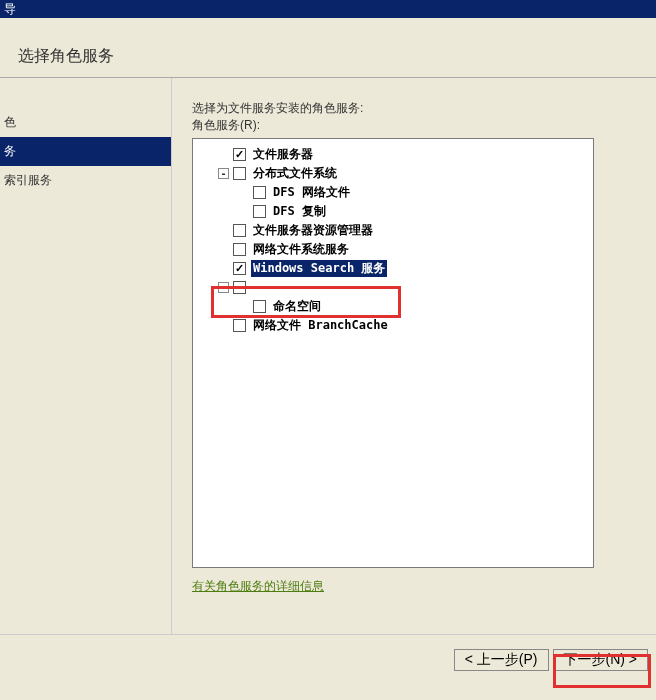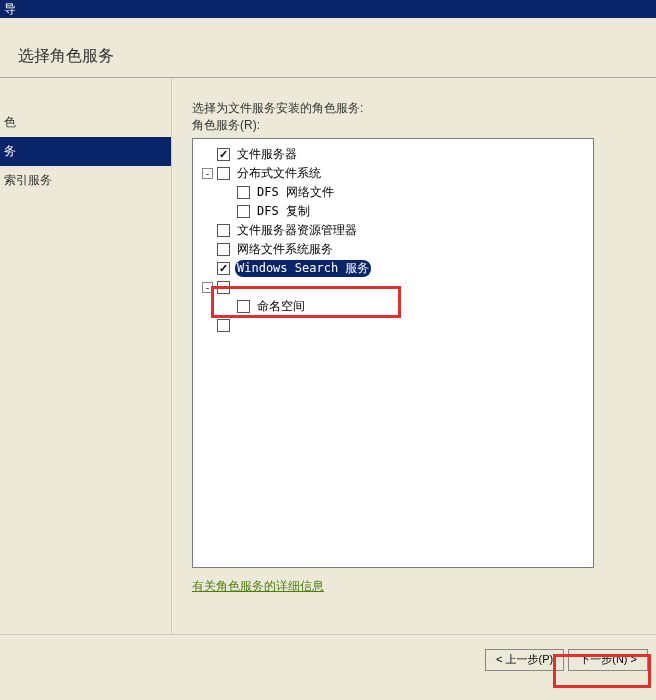--- a/index.html
+++ b/index.html
@@ -63,22 +63,23 @@
     }
     .field-label {
       margin-bottom: 4px;
       color: #333;
     }
     .tree-container {
       background: white;
       border: 1px solid #7A7A7A;
       width: 402px;
       height: 430px;
-      padding: 6px 0;
+      padding: 6px 16px;
       overflow: auto;
+      font-weight: bold;
     }
     .tree-node {
       display: flex;
       align-items: center;
       height: 19px;
       white-space: nowrap;
     }
     .expander {
       width: 11px;
       height: 11px;
@@ -114,21 +115,20 @@
     }
     .node-label {
       font-family: SimSun, monospace;
       font-size: 12px;
       padding: 0 2px;
       cursor: pointer;
     }
     .node-label.highlighted {
       background: #0A246A;
       color: white;
-      border-radius: 8px;
     }
     .indent { display: inline-block; }
     .link-row {
       margin-top: 10px;
     }
     .link-row a {
       color: #4d7c0f;
       text-decoration: underline;
       cursor: pointer;
     }
@@ -141,21 +141,21 @@
       justify-content: flex-end;
       padding-right: 8px;
       gap: 4px;
       position: relative;
     }
     .btn {
       height: 22px;
       padding: 0 10px;
       background: #ECE9D8;
       border: 1px solid #888;
-      font-size: 11px;
+      font-size: 14px;
       cursor: pointer;
       font-family: inherit;
     }
     .highlight-box-tree {
       position: absolute;
       border: 3px solid #E03030;
       pointer-events: none;
       left: 211px;
       top: 286px;
       width: 190px;
@@ -235,20 +235,21 @@
           <span class="checkbox"></span>
         </div>
         <div class="tree-node">
           <span class="indent" style="width: 44px;"></span>
           <span class="checkbox"></span>
           <span class="node-label">命名空间</span>
         </div>
         <div class="tree-node">
           <span class="indent" style="width: 24px;"></span>
           <span class="checkbox"></span>
+          <span class="node-label">网络文件 BranchCache</span>
         </div>
       </div>
     <div class="link-row">
       <a>有关角色服务的详细信息</a>
     </div>
 
   </div>
 </div>
 
 <div class="footer">

